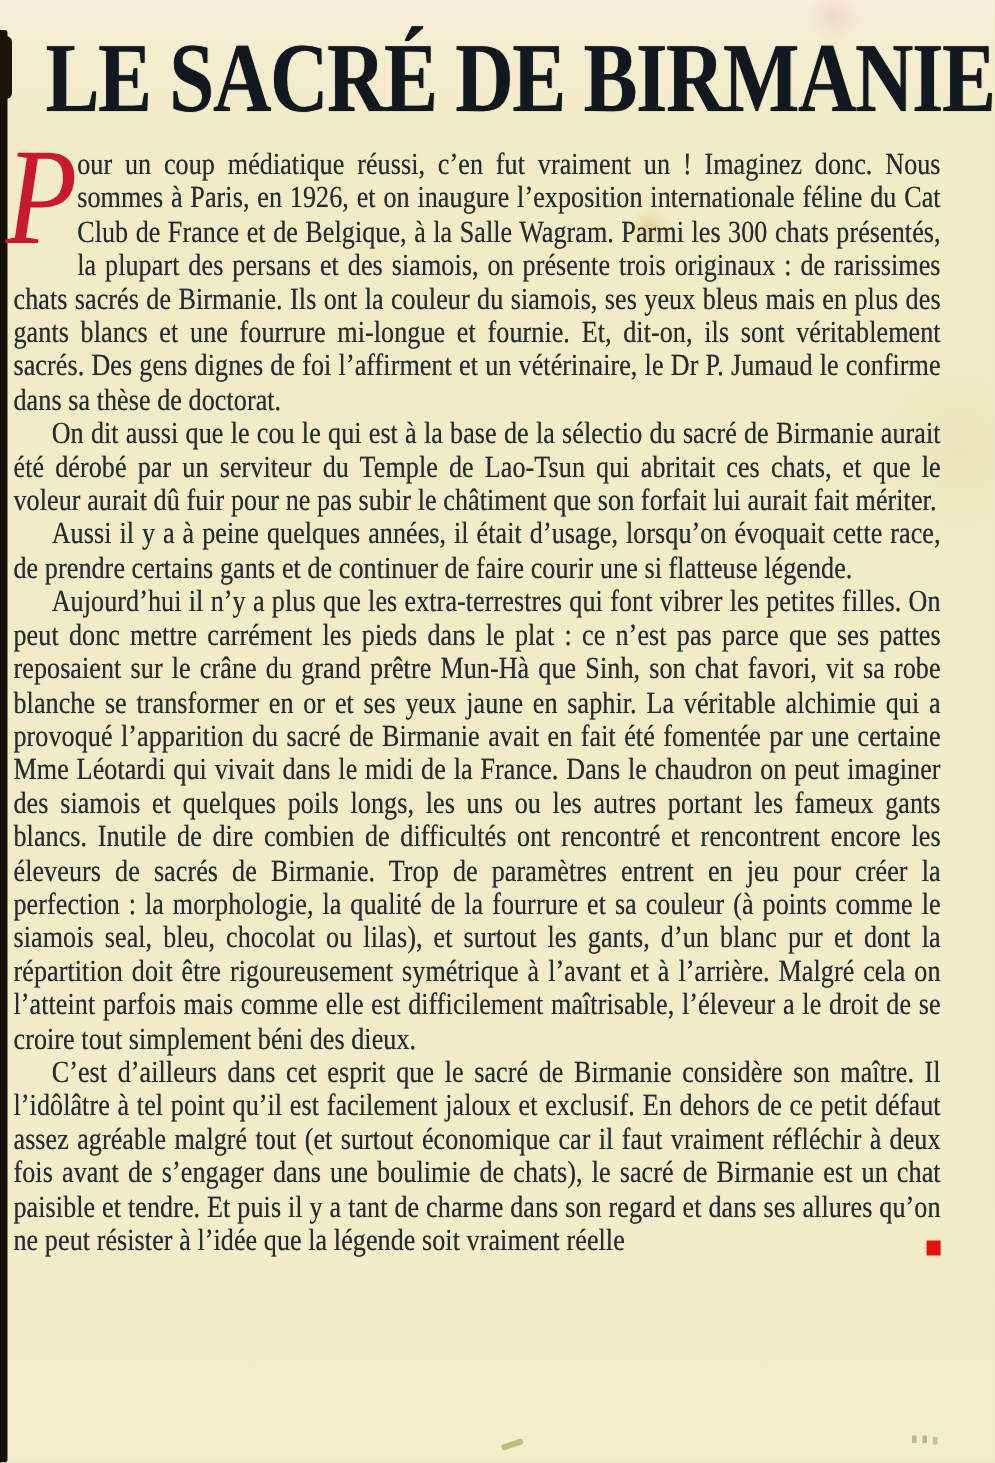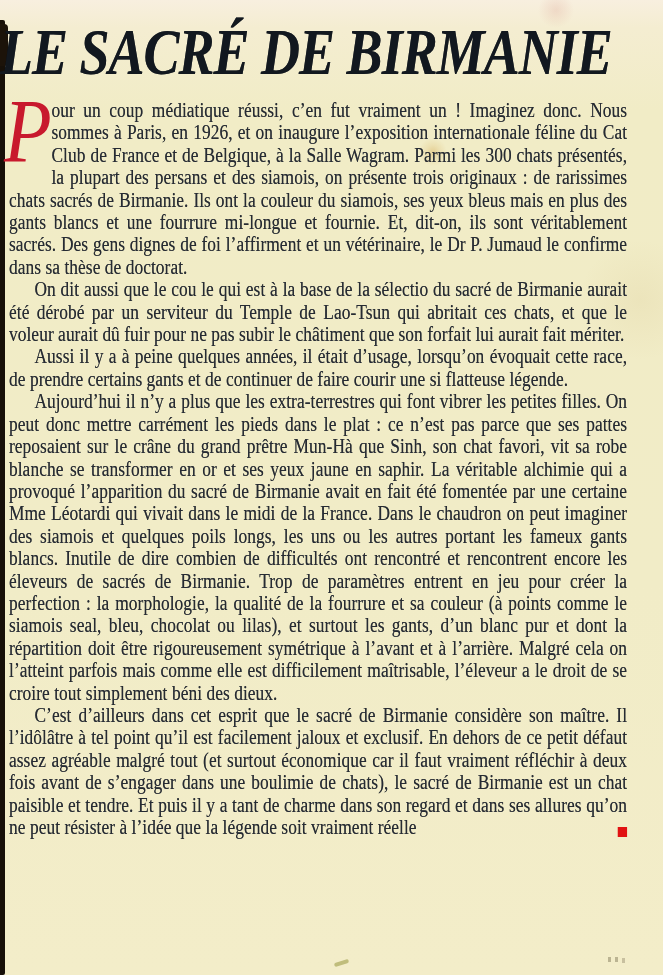--- a/index.html
+++ b/index.html
@@ -22,21 +22,21 @@
   .scan-edge{
     position:absolute;left:0;top:20px;bottom:0;width:5px;
     background:#171008;border-radius:0 2px 2px 0;
   }
   .scan-edge-blob{
     position:absolute;left:0;top:24px;width:8px;height:42px;
     background:#1c1309;border-radius:0 4px 4px 0;
   }
   .title-wrap{
     position:absolute;left:0;top:14px;width:663px;
-    display:flex;justify-content:flex-start;font-style:italic;
+    display:flex;justify-content:flex-end;
   }
   h1.article-title{
     margin:0;
     font-size:54px;font-weight:bold;
     letter-spacing:-1px;white-space:nowrap;
     transform:scaleY(1.22);transform-origin:center top;
     text-shadow:0 0 0.6px rgba(10,15,25,0.7);
   }
   .article-body{
     position:absolute;left:9px;top:99px;width:728px;

